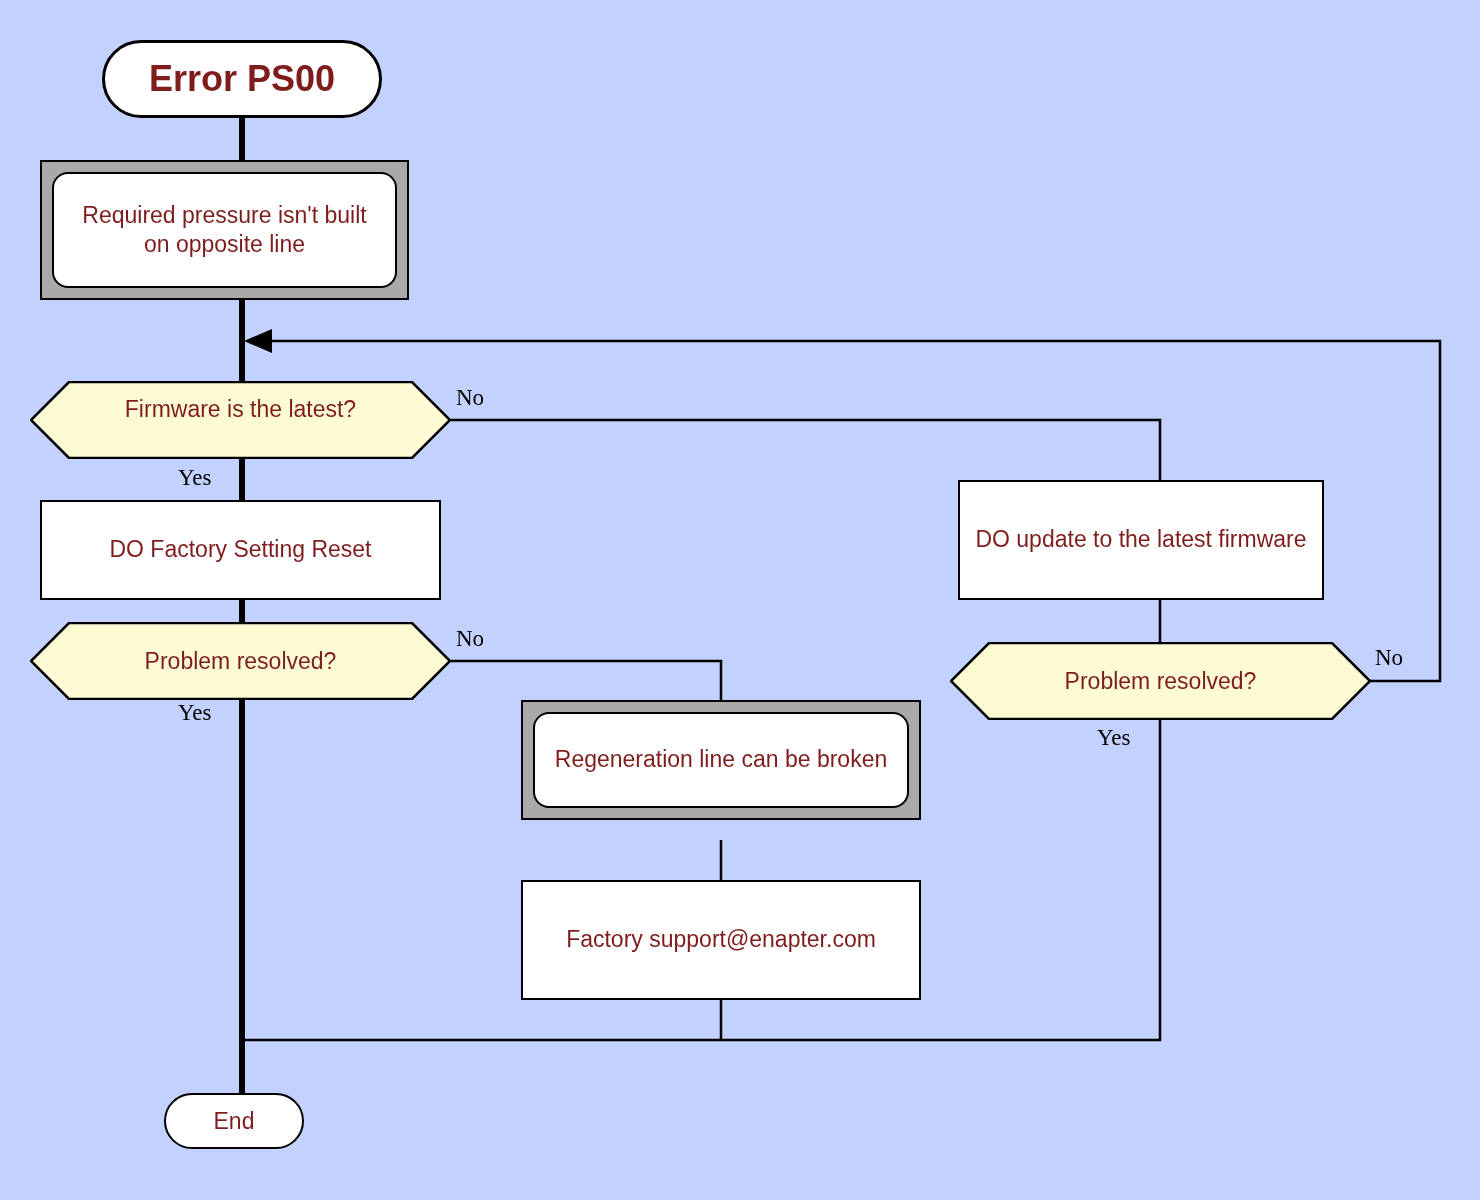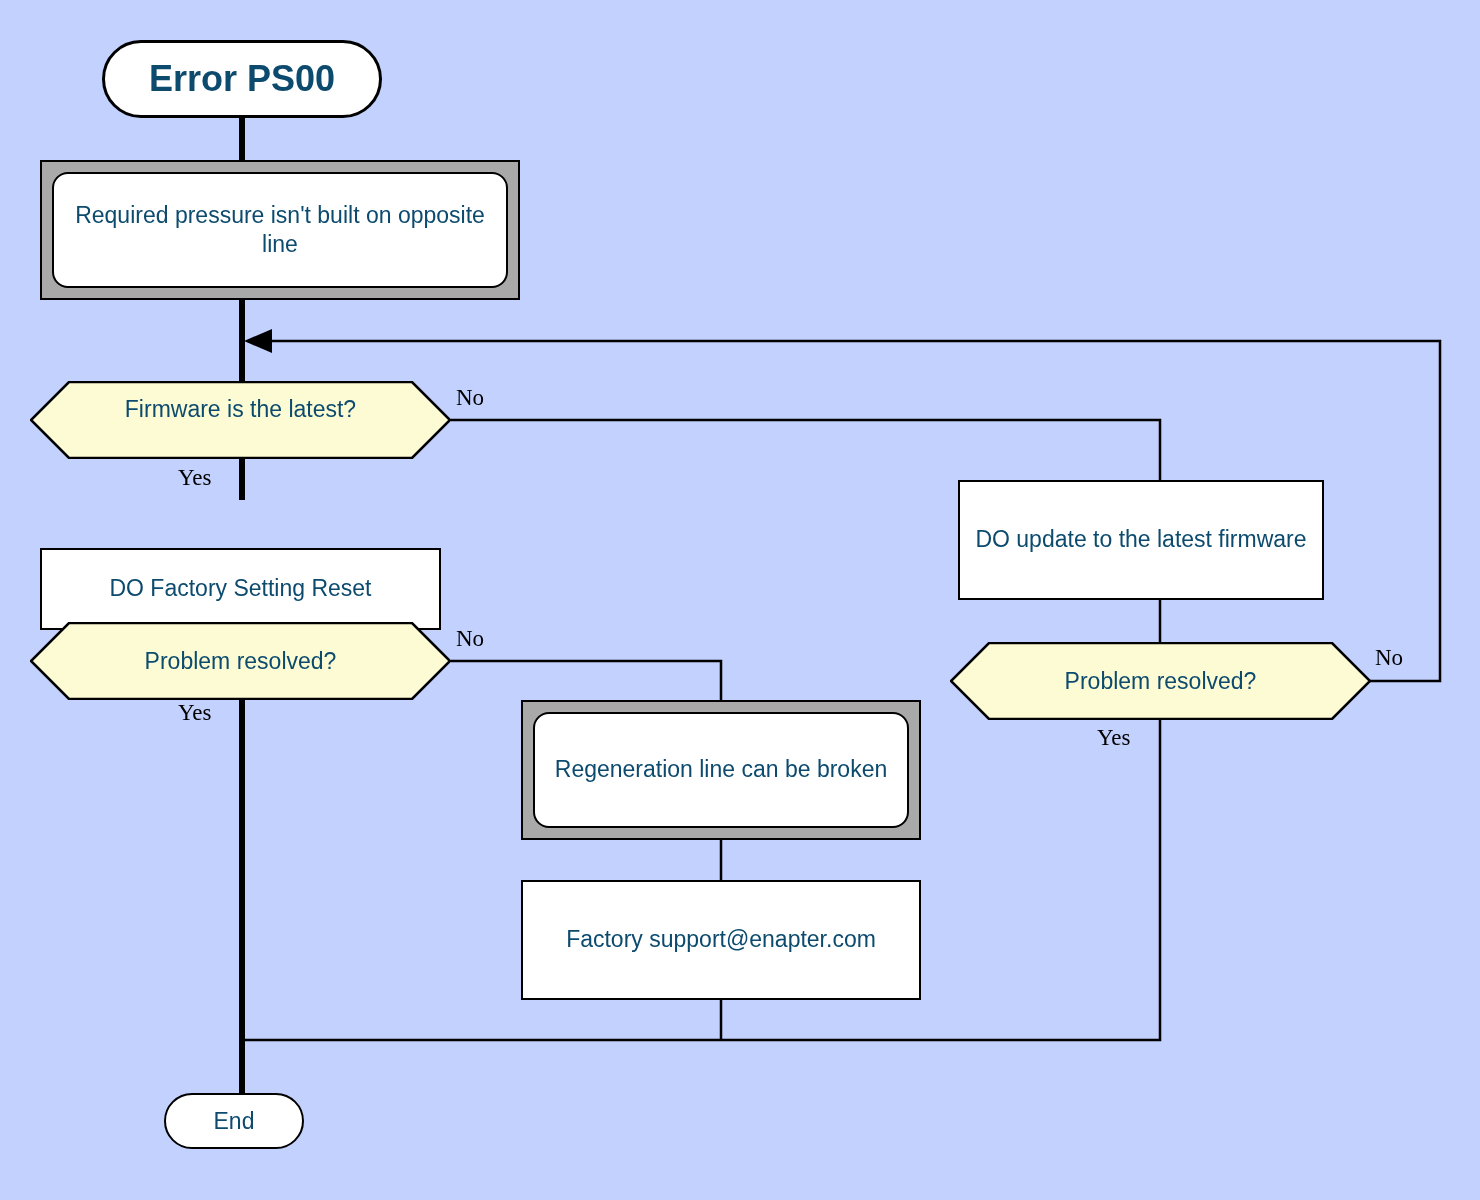--- a/index.html
+++ b/index.html
@@ -23,21 +23,21 @@
     height: 1200px;
   }
 
   .node {
     position: absolute;
     box-sizing: border-box;
     display: flex;
     align-items: center;
     justify-content: center;
     text-align: center;
-    color: #0c4a6e;
+    color: #7f1d1d;
   }
 
   
   .terminator {
     background: #ffffff;
     border: 2.5px solid #000;
     border-radius: 999px;
   }
   .terminator.start {
     font-size: 36px;
@@ -140,34 +140,34 @@
       <path d="M721,840 L721,880" stroke-width="2.5"></path>
 
       <path d="M721,1000 L721,1040" stroke-width="2.5"></path>
     </g>
   </svg>
 
   <div class="node terminator start" style="left:102px; top:40px; width:280px; height:78px;">
     <span>Error PS00</span>
   </div>
 
-  <div class="node framed" style="left:40px; top:160px; width:480px; height:140px;">
+  <div class="node framed" style="left:40px; top:160px; width:369px; height:140px;">
     <div class="framed-inner">
       <span>Required pressure isn't built on opposite line</span>
     </div>
   </div>
 
   <div class="node decision" style="left:30px; top:381px; width:421px; height:56px;">
     <svg class="hex-svg" width="421" height="78" viewBox="0 0 421 78" xmlns="http://www.w3.org/2000/svg">
       <polygon points="39,1 382,1 420,39 382,77 39,77 1,39" fill="#fcfbd4" stroke="#000" stroke-width="2.5"></polygon>
     </svg>
     <span class="hex-label">Firmware is the latest?</span>
   </div>
 
-  <div class="node process" style="left:40px; top:500px; width:401px; height:82px;margin-top:48px;">
+  <div class="node process" style="left:40px; top:500px; width:401px; height:100px;">
     <span>DO Factory Setting Reset</span>
   </div>
 
   <div class="node decision" style="left:30px; top:622px; width:421px; height:78px;">
     <svg class="hex-svg" width="421" height="78" viewBox="0 0 421 78" xmlns="http://www.w3.org/2000/svg">
       <polygon points="39,1 382,1 420,39 382,77 39,77 1,39" fill="#fcfbd4" stroke="#000" stroke-width="2.5"></polygon>
     </svg>
     <span class="hex-label">Problem resolved?</span>
   </div>
 
@@ -175,21 +175,21 @@
     <span>DO update to the latest firmware</span>
   </div>
 
   <div class="node decision" style="left:950px; top:642px; width:421px; height:78px;">
     <svg class="hex-svg" width="421" height="78" viewBox="0 0 421 78" xmlns="http://www.w3.org/2000/svg">
       <polygon points="39,1 382,1 420,39 382,77 39,77 1,39" fill="#fcfbd4" stroke="#000" stroke-width="2.5"></polygon>
     </svg>
     <span class="hex-label">Problem resolved?</span>
   </div>
 
-  <div class="node framed" style="left:521px; top:700px; width:400px; height:140px;">
+  <div class="node framed" style="left:521px; top:700px; width:400px; height:120px;">
     <div class="framed-inner">
       <span>Regeneration line can be broken</span>
     </div>
   </div>
 
   <div class="node process" style="left:521px; top:880px; width:400px; height:120px;">
     <span>Factory support@enapter.com</span>
   </div>
 
   <div class="node terminator end" style="left:164px; top:1093px; width:140px; height:56px;">

